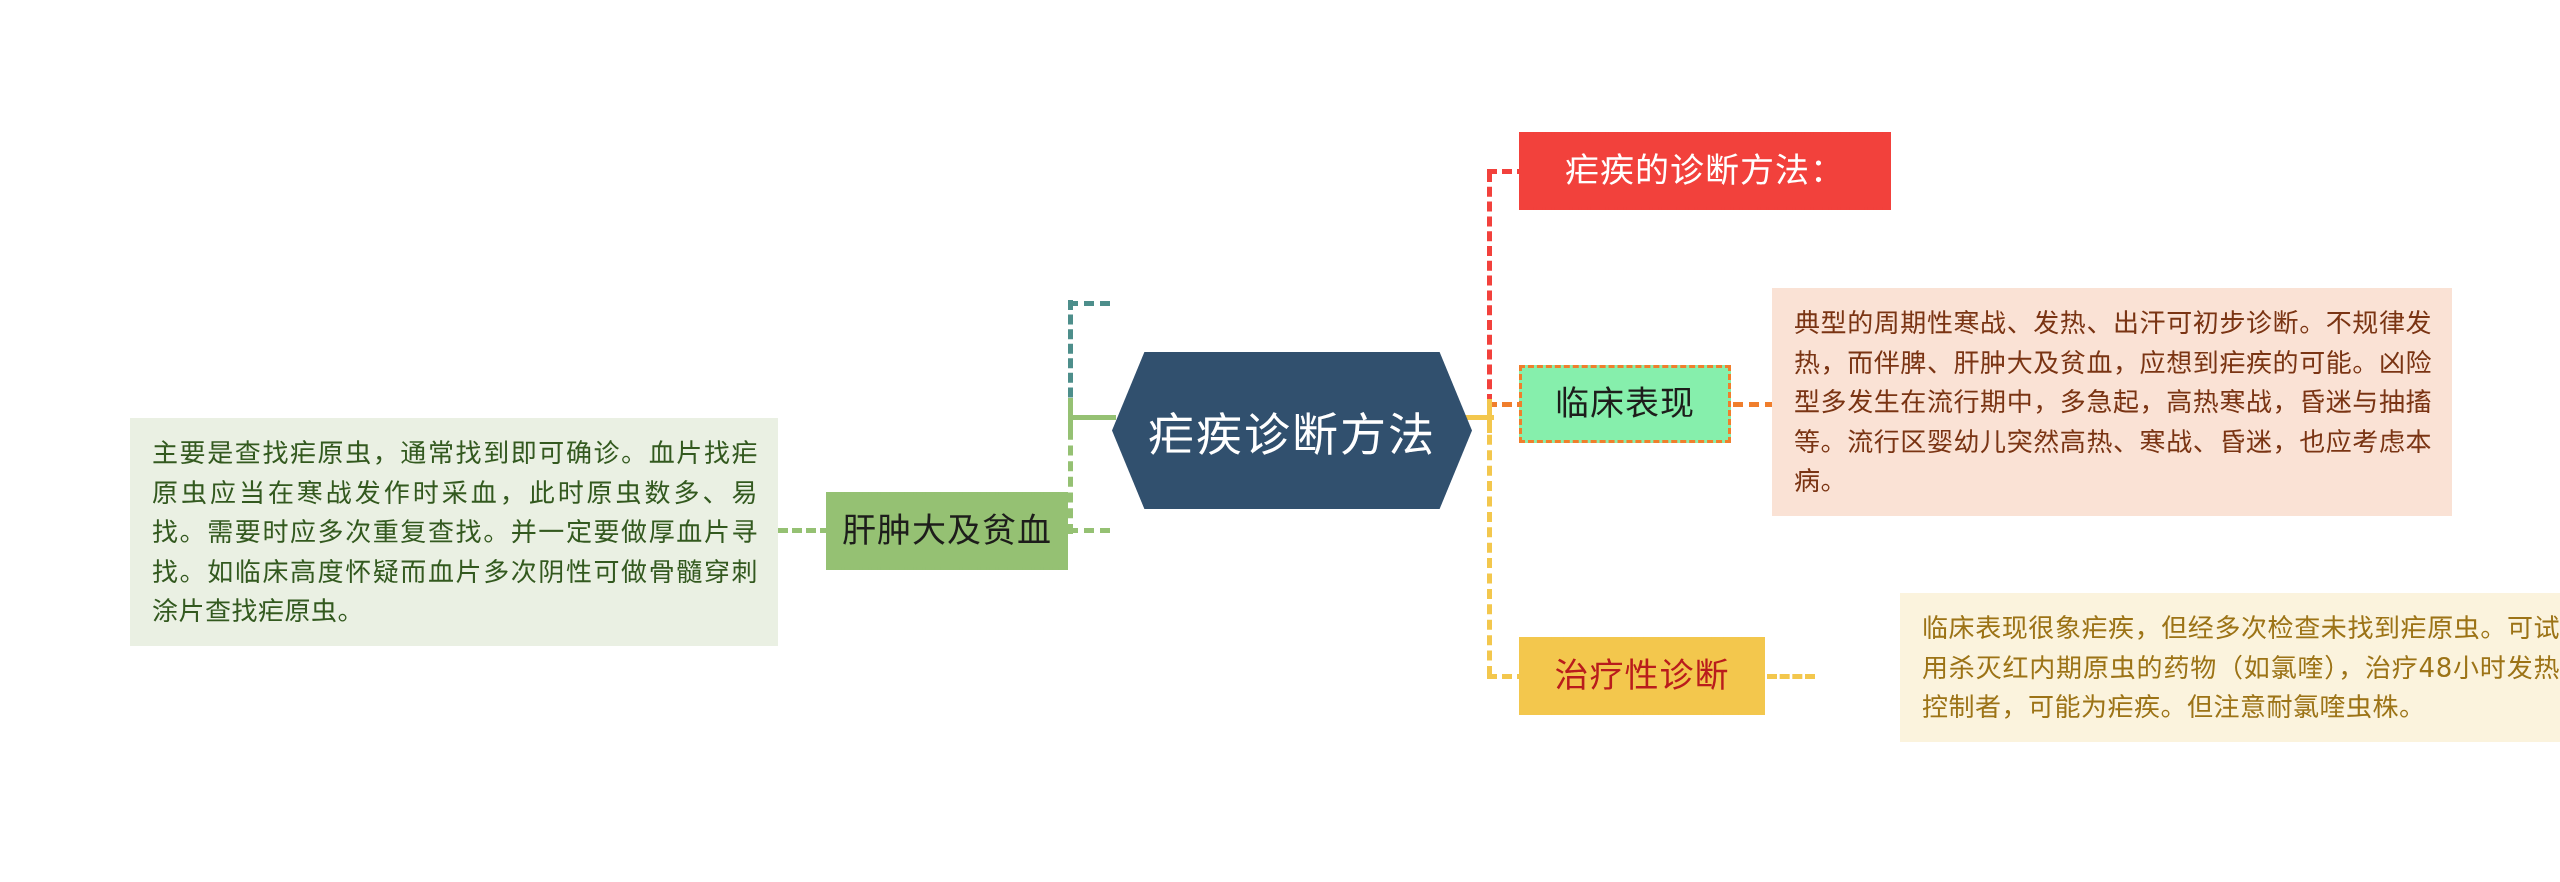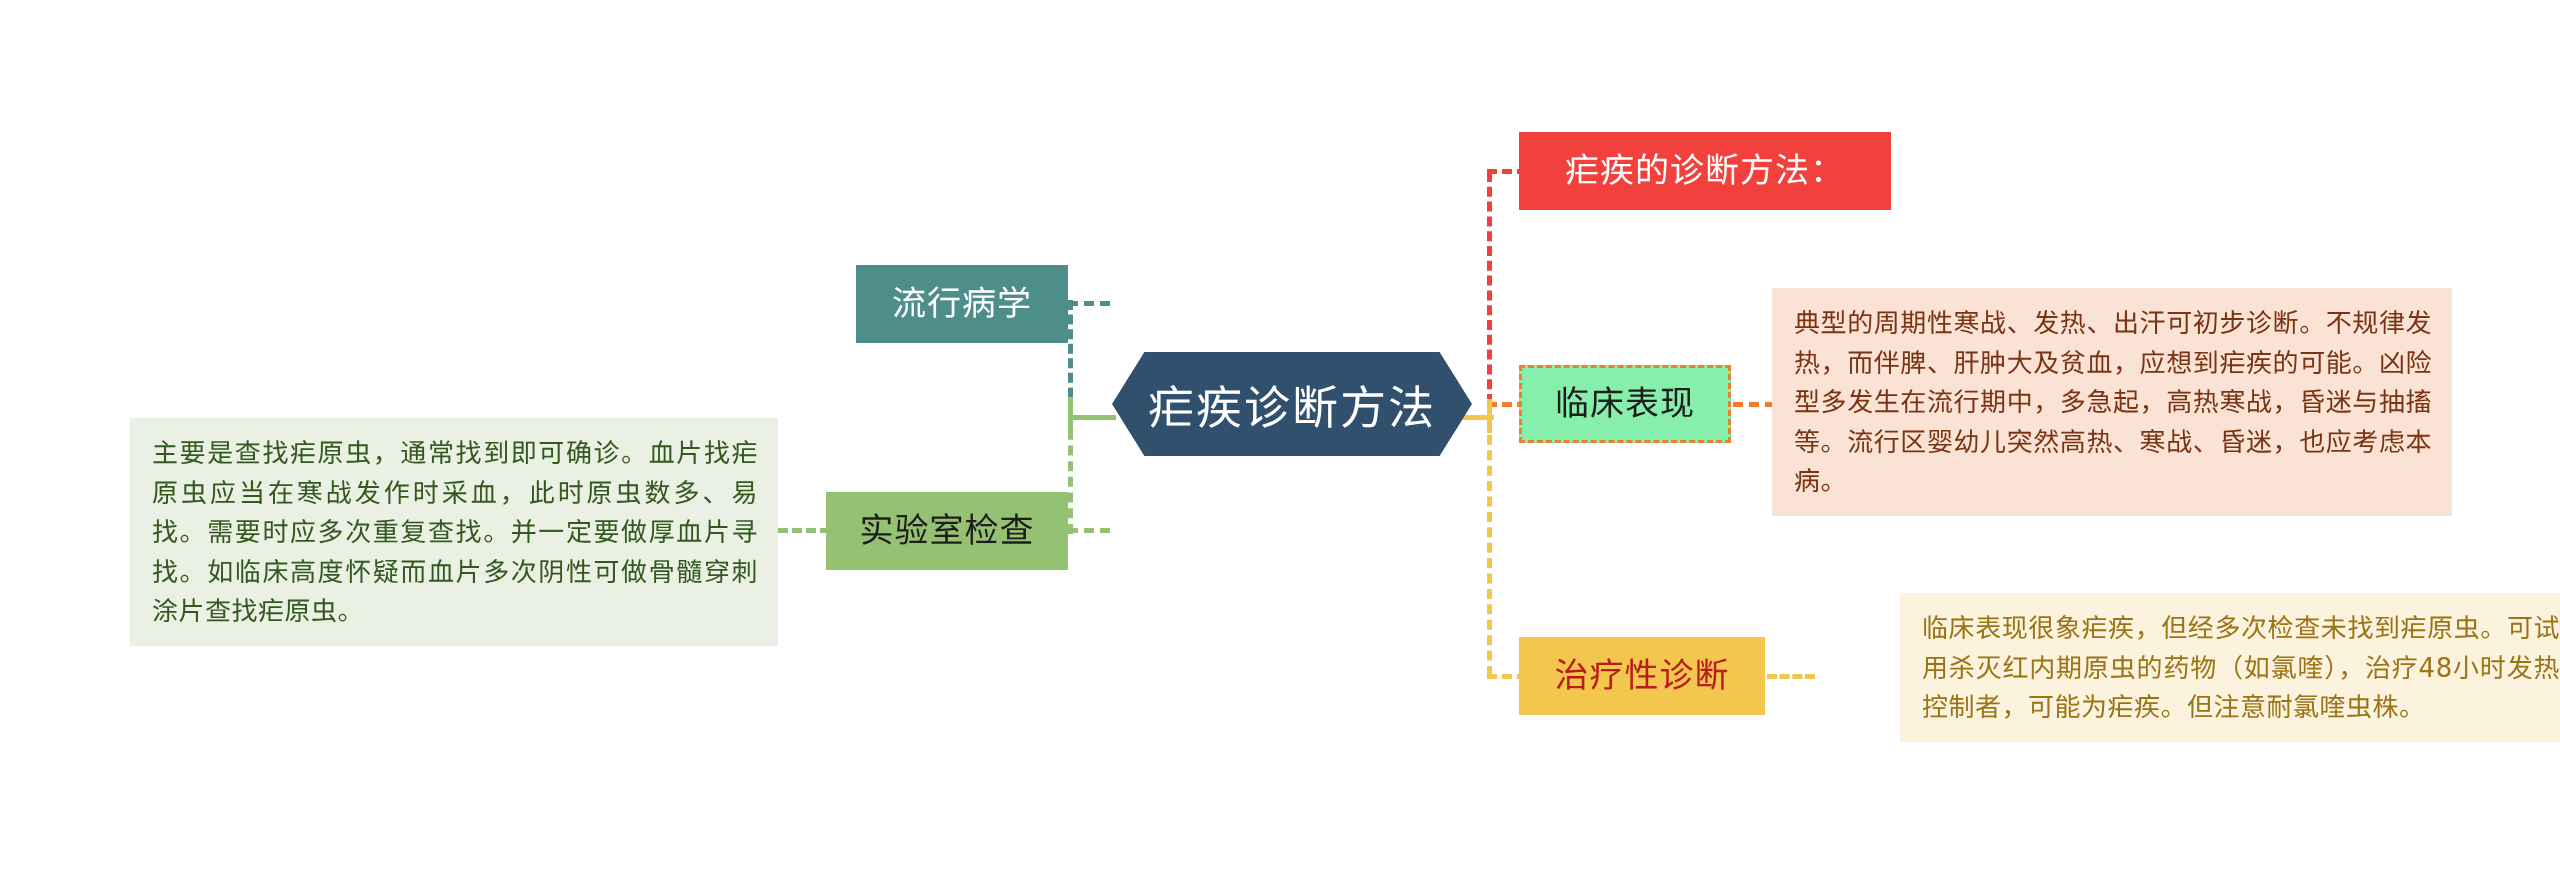--- a/index.html
+++ b/index.html
@@ -30,21 +30,21 @@
     line-height: 1.1;
     letter-spacing: 1px;
   }
 
   
   .hex-wrap {
     position: absolute;
     left: 1112px;
     top: 352px;
     width: 360px;
-    height: 104px;
+    height: 157px;
   }
   .hex {
     position: absolute;
     inset: 0;
     background: #31506e;
     -webkit-clip-path: polygon(9% 0%, 91% 0%, 100% 50%, 91% 100%, 9% 100%, 0% 50%);
     clip-path: polygon(9% 0%, 91% 0%, 100% 50%, 91% 100%, 9% 100%, 0% 50%);
   }
   .hex-label {
     position: absolute;
@@ -189,23 +189,22 @@
   <div class="conn h-dash leaf-clin"></div>
   <div class="conn h-dash leaf-ther"></div>
 
   <div class="hex-wrap">
     <div class="hex"></div>
     <div class="hex-label">疟疾诊断方法</div>
   </div>
 
   <div class="node branch n-title">疟疾的诊断方法：</div>
 
-  <div class="node branch n-epidemiology">流行病学</div>
-
-  <div class="node branch n-lab">实验室检查</div>
+
+  <div class="node branch n-lab">肝肿大及贫血</div>
 
   <div class="node branch n-clinical">临床表现</div>
 
   <div class="node branch n-therapeutic">治疗性诊断</div>
 
   <div class="para p-lab">主要是查找疟原虫，通常找到即可确诊。血片找疟原虫应当在寒战发作时采血，此时原虫数多、易找。需要时应多次重复查找。并一定要做厚血片寻找。如临床高度怀疑而血片多次阴性可做骨髓穿刺涂片查找疟原虫。</div>
 
   <div class="para p-clinical">典型的周期性寒战、发热、出汗可初步诊断。不规律发热，而伴脾、肝肿大及贫血，应想到疟疾的可能。凶险型多发生在流行期中，多急起，高热寒战，昏迷与抽搐等。流行区婴幼儿突然高热、寒战、昏迷，也应考虑本病。</div>
 
   <div class="para p-therapeutic">临床表现很象疟疾，但经多次检查未找到疟原虫。可试用杀灭红内期原虫的药物（如氯喹），治疗48小时发热控制者，可能为疟疾。但注意耐氯喹虫株。</div>

